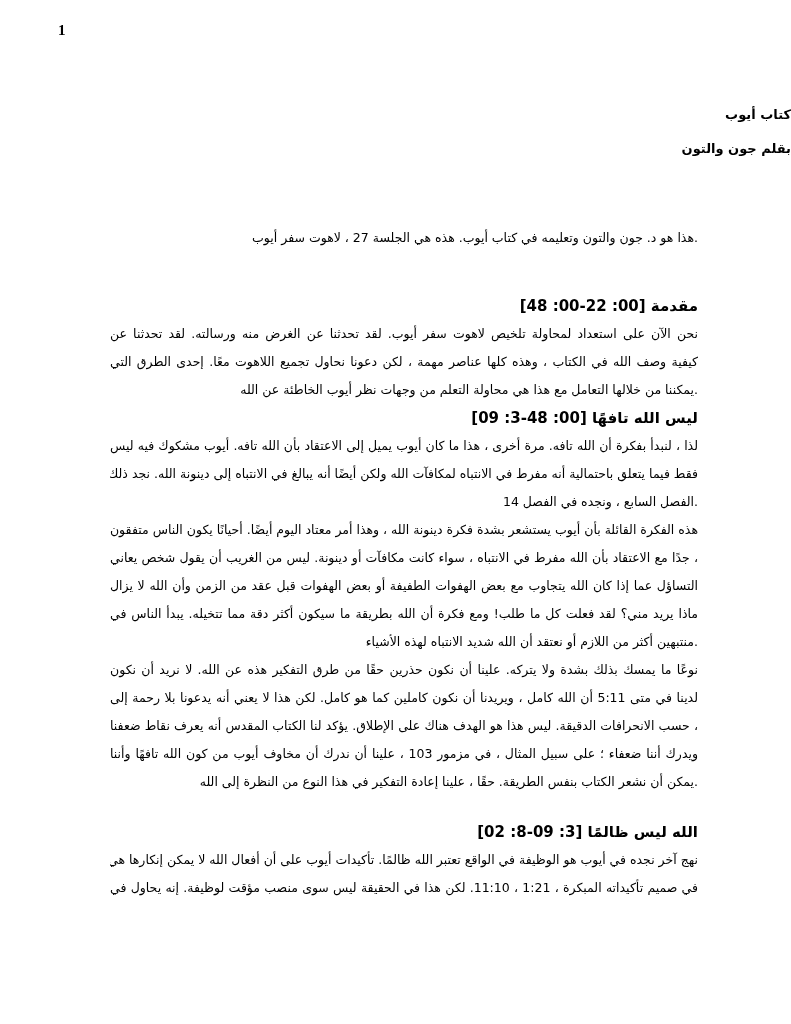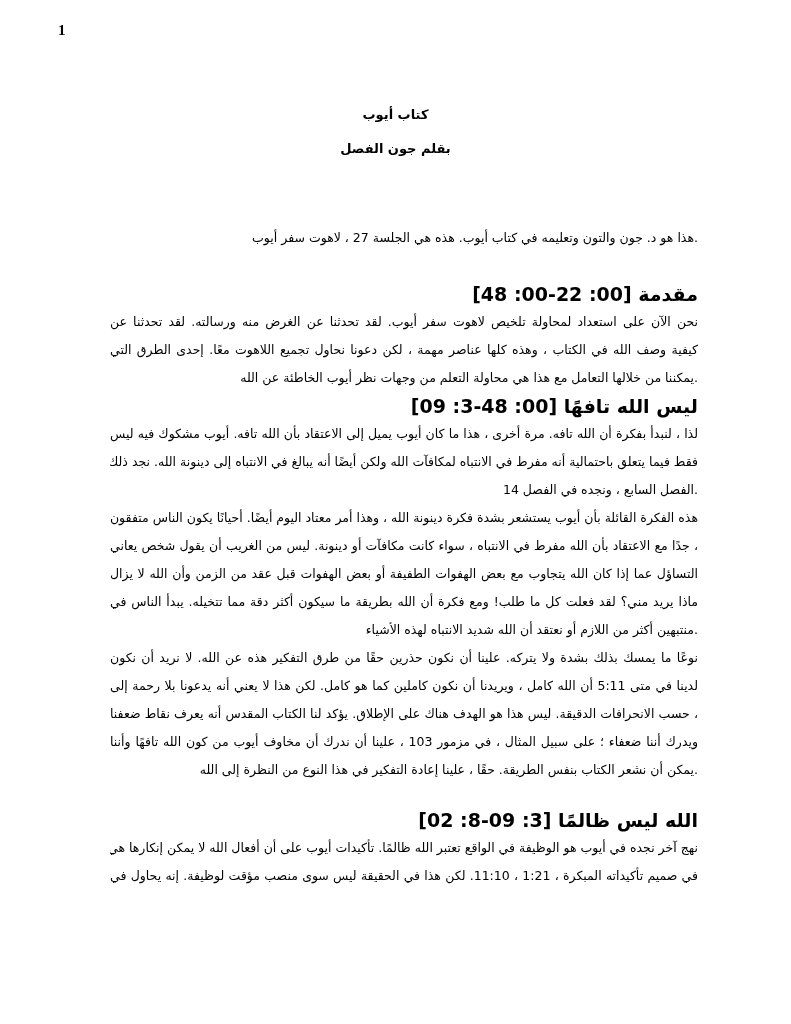--- a/index.html
+++ b/index.html
@@ -1,37 +1,37 @@
 <!DOCTYPE html>
 <html><head>
 <meta charset="utf-8">
 <style>
   html, body { margin:0; padding:0; background:#ffffff; }
   body { width:791px; height:1024px; position:relative; overflow:hidden;
          font-family:"DejaVu Sans", "Liberation Sans", sans-serif; color:#000; }
   .page-num { position:absolute; left:58px; top:22px; font-family:"Liberation Serif", serif;
               font-weight:bold; font-size:15px; }
-  .titles { position:absolute; left:0; width:791px; top:98px; text-align:center; }
+  .titles { position:absolute; left:0; width:791px; top:98px; text-align:right; }
   .titles div { font-weight:bold; font-size:13px; height:34px; line-height:34px; }
   .content { position:absolute; left:110px; width:588px; top:224px; direction:rtl; }
   .line { font-size:12.5px; line-height:28px; height:28px; text-align:justify;
           text-align-last:justify; white-space:nowrap; overflow:hidden; }
   .line.last { text-align-last:right; }
-  .heading { font-weight:bold; font-size:19px; line-height:28px; height:28px; text-align:right; }
-  .intro { margin-bottom:28px; }
+  .heading { font-weight:bold; font-size:15px; line-height:28px; height:28px; text-align:right; }
+  .intro { margin-bottom:40px; }
   .gap { height:22px; }
 </style>
 </head>
 <body>
 
 <div class="page-num">1</div>
 
 <div class="titles">
   <div>كتاب أيوب</div>
-  <div>بقلم جون الفصل</div>
+  <div>بقلم جون والتون</div>
 </div>
 
 <div class="content">
   <div class="line last intro">.هذا هو د. جون والتون وتعليمه في كتاب أيوب. هذه هي الجلسة 27 ، لاهوت سفر أيوب</div>
 
   <div class="heading">مقدمة [00: 22-00: 48]</div>
   <div>
     <div class="line">نحن الآن على استعداد لمحاولة تلخيص لاهوت سفر أيوب. لقد تحدثنا عن الغرض منه ورسالته. لقد تحدثنا عن</div>
     <div class="line">كيفية وصف الله في الكتاب ، وهذه كلها عناصر مهمة ، لكن دعونا نحاول تجميع اللاهوت معًا. إحدى الطرق التي</div>
     <div class="line last">.يمكننا من خلالها التعامل مع هذا هي محاولة التعلم من وجهات نظر أيوب الخاطئة عن الله</div>

